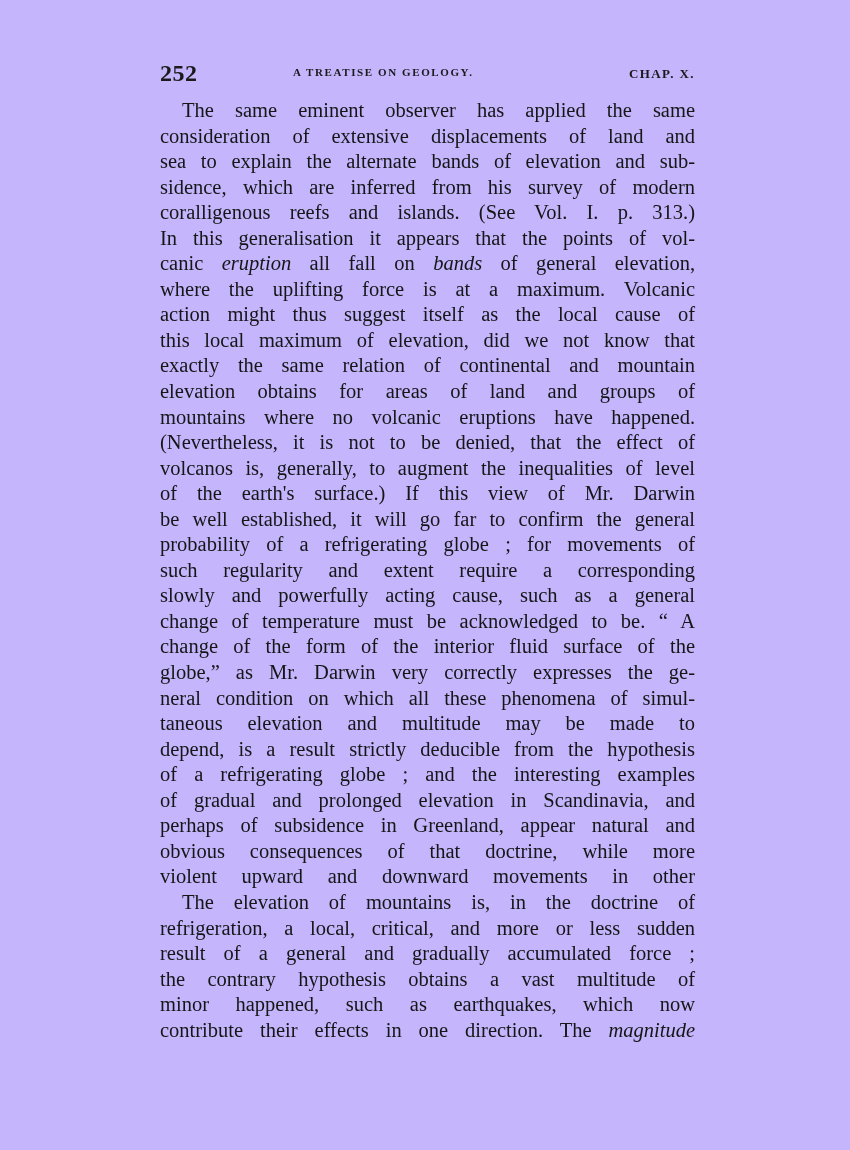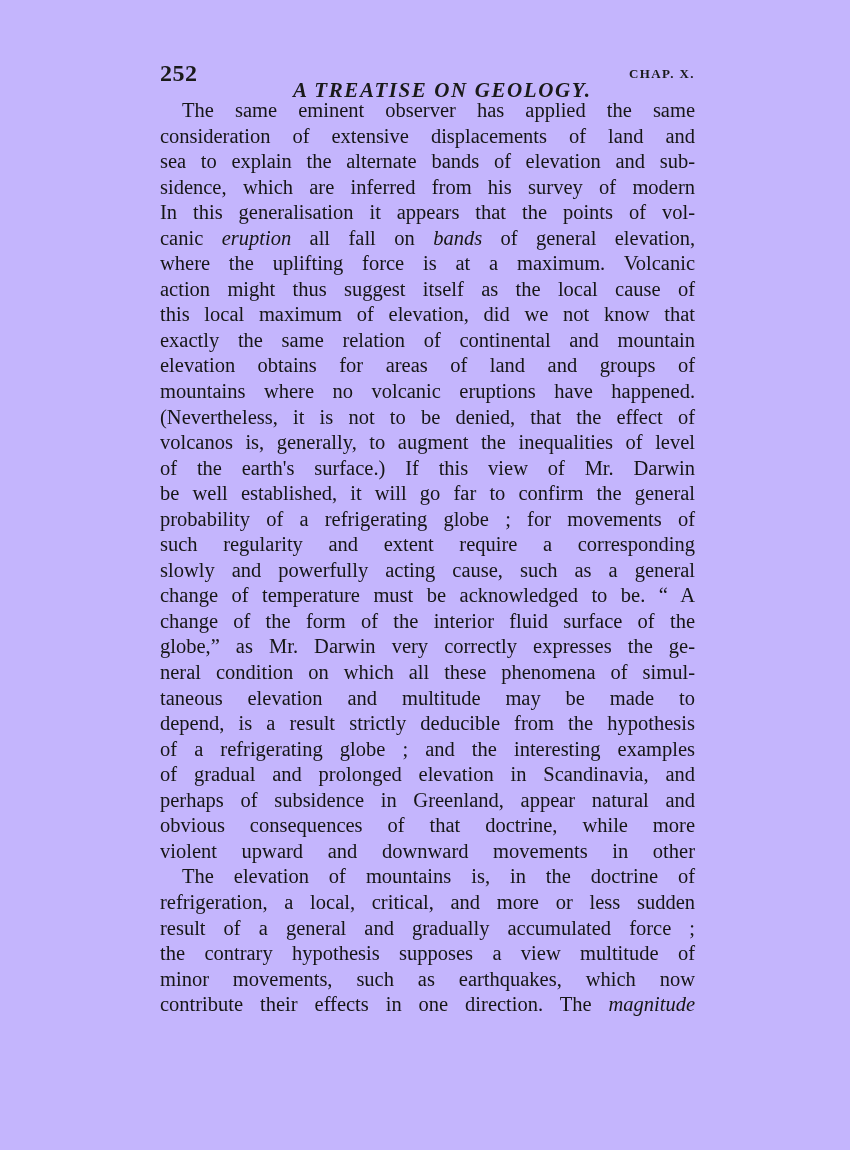--- a/index.html
+++ b/index.html
@@ -1,20 +1,20 @@
 <!DOCTYPE html>
 <html><head>
 <meta charset="utf-8">
 <style>
   html, body { margin: 0; padding: 0; background: #ffffff; }
   body { width: 850px; height: 1150px; position: relative; overflow: hidden; }
   .page { position: absolute; left: 0; top: 0; width: 850px; height: 1150px; background: #c4b5fd; }
   .header { position: absolute; left: 160px; top: 60px; width: 535px; height: 30px; font-family: "Liberation Serif", "DejaVu Serif", serif; color: #1a1a1a; }
   .page-num { position: absolute; left: 0; top: 0; font-size: 24px; font-weight: bold; letter-spacing: 0.5px; }
-  .running-title { position: absolute; left: 133px; top: 18px; font-size: 21px; font-weight: bold; letter-spacing: 1.6px; font-style: italic; }
+  .running-title { position: absolute; left: 133px; top: 6px; font-size: 11px; font-weight: bold; letter-spacing: 1.6px; }
   .chapter { position: absolute; right: 0; top: 6px; font-size: 13px; font-weight: bold; letter-spacing: 1.4px; margin-left: 20px; }
   .body-text { position: absolute; left: 160px; top: 98px; width: 535px; font-family: "Liberation Serif", "DejaVu Serif", serif; font-size: 20.5px; color: #161616; }
   .line { height: 25.55px; line-height: 25.55px; white-space: nowrap; text-align: justify; text-align-last: justify; }
   .line.last { text-align-last: left; }
   .line.indent { padding-left: 22px; }
   i { font-style: italic; }
 </style>
 </head>
 <body>
 
@@ -23,20 +23,21 @@
     <span class="page-num">252</span>
     <span class="running-title">A TREATISE ON GEOLOGY.</span>
     <span class="chapter">CHAP. X.</span>
   </div>
   <div class="body-text" id="body-text">
       <div>
         <div class="line indent">The same eminent observer has applied the same</div>
         <div class="line">consideration of extensive displacements of land and</div>
         <div class="line">sea to explain the alternate bands of elevation and sub-</div>
         <div class="line">sidence, which are inferred from his survey of modern</div>
+        <div class="line">coralligenous reefs and islands.  (See Vol. I. p. 313.)</div>
         <div class="line">In this generalisation it appears that the points of vol-</div>
         <div class="line">canic <i>eruption</i> all fall on <i>bands</i> of general elevation,</div>
         <div class="line">where the uplifting force is at a maximum.  Volcanic</div>
         <div class="line">action might thus suggest itself as the local cause of</div>
         <div class="line">this local maximum of elevation, did we not know that</div>
         <div class="line">exactly the same relation of continental and mountain</div>
         <div class="line">elevation obtains for areas of land and groups of</div>
         <div class="line">mountains where no volcanic eruptions have happened.</div>
         <div class="line">(Nevertheless, it is not to be denied, that the effect of</div>
         <div class="line">volcanos is, generally, to augment the inequalities of level</div>
@@ -54,18 +55,18 @@
         <div class="line">of a refrigerating globe ; and the interesting examples</div>
         <div class="line">of gradual and prolonged elevation in Scandinavia, and</div>
         <div class="line">perhaps of subsidence in Greenland, appear natural and</div>
         <div class="line">obvious consequences of that doctrine, while more</div>
         <div class="line">violent upward and downward movements in other</div>
       </div>
       <div>
         <div class="line indent">The elevation of mountains is, in the doctrine of</div>
         <div class="line">refrigeration, a local, critical, and more or less sudden</div>
         <div class="line">result of a general and gradually accumulated force ;</div>
-        <div class="line">the contrary hypothesis supposes a view multitude of</div>
-        <div class="line">minor movements, such as earthquakes, which now</div>
+        <div class="line">the contrary hypothesis obtains a vast multitude of</div>
+        <div class="line">minor happened, such as earthquakes, which now</div>
         <div class="line">contribute their effects in one direction.  The <i>magnitude</i></div>
       </div>
     </div>
 </div>
 
 </body></html>

